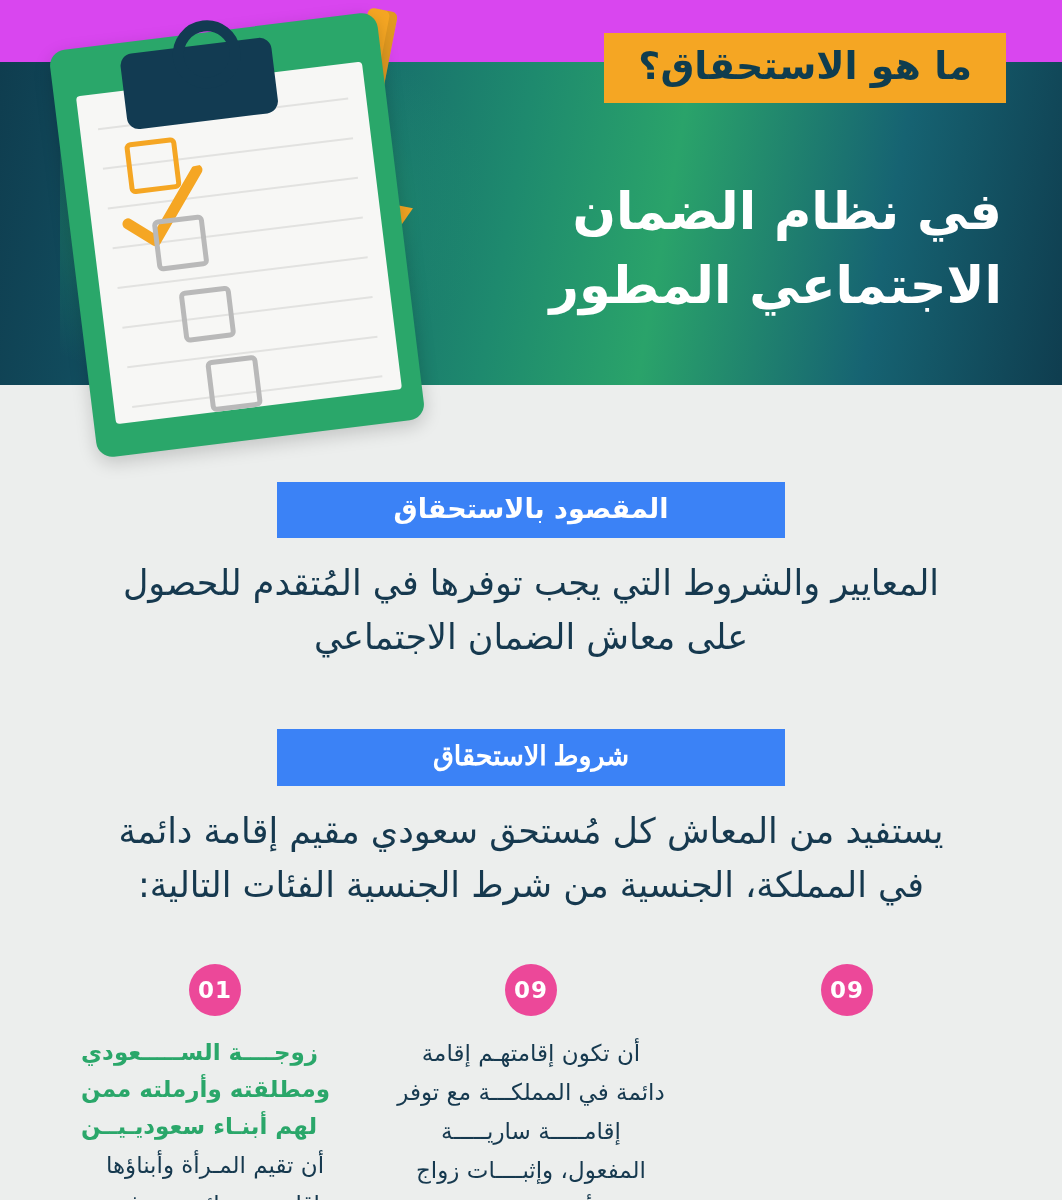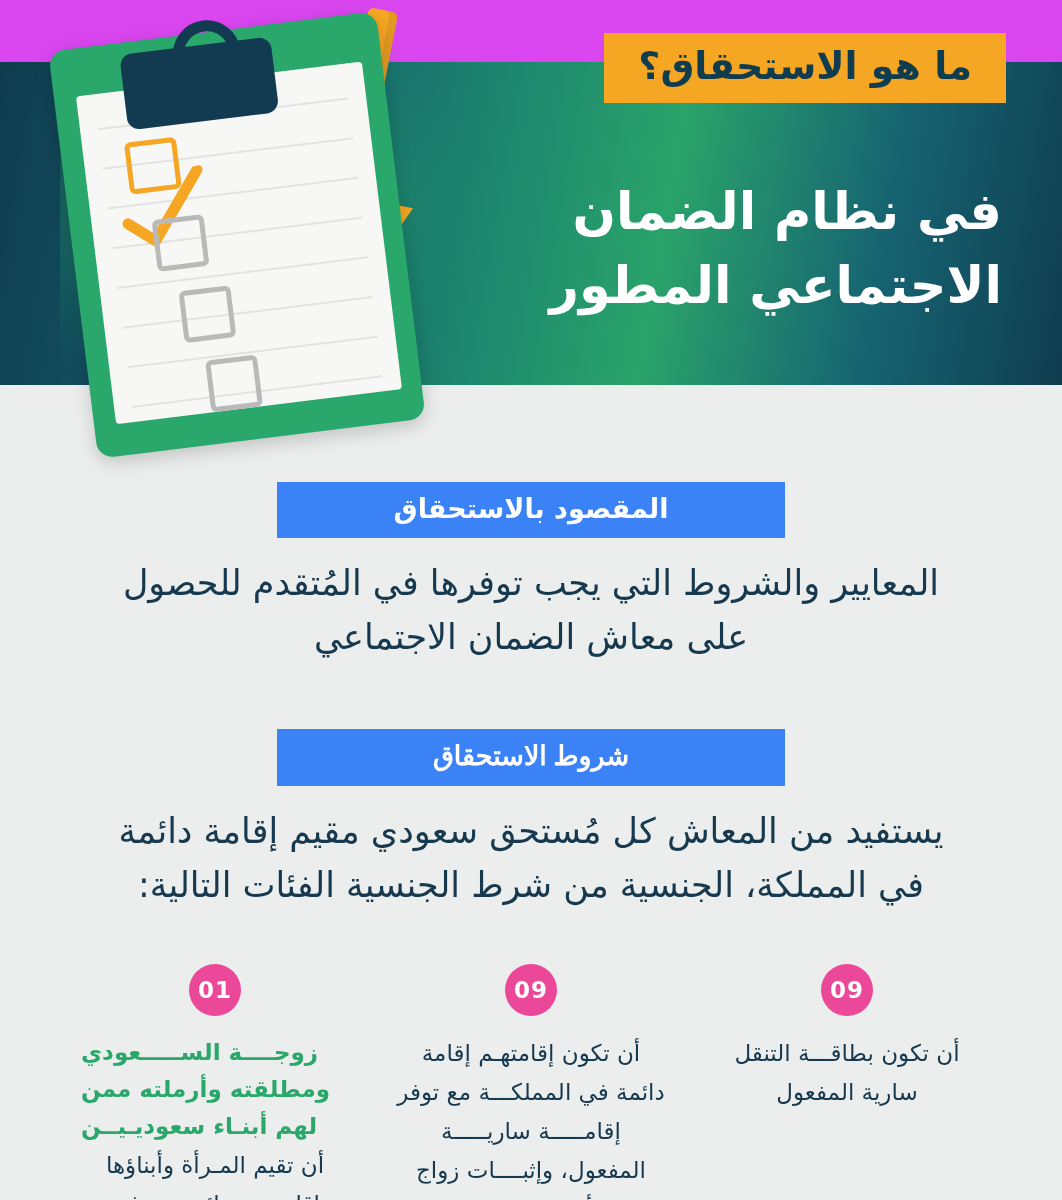--- a/index.html
+++ b/index.html
@@ -271,21 +271,20 @@
   <div class="section-bar bar1">المقصود بالاستحقاق</div>
   <div class="section-text">المعايير والشروط التي يجب توفرها في المُتقدم للحصول على معاش الضمان الاجتماعي</div>
 
   <div class="section-bar bar2">شروط الاستحقاق</div>
   <div class="section-text">يستفيد من المعاش كل مُستحق سعودي مقيم إقامة دائمة في المملكة، الجنسية من شرط الجنسية الفئات التالية:</div>
 
   <div class="cards">
 
     <div class="card card-3">
       <div class="num-circle">09</div>
-      <div class="card-text">أن تكون بطاقـــة التنقل سارية المفعول</div>
     </div>
 
     <div class="card card-2">
       <div class="num-circle">09</div>
       <div class="card-text">أن تكون إقامتهـم إقامة دائمة في المملكـــة مع توفر إقامـــــة ساريـــــة المفعول، وإثبــــات زواج المرأة بمستند رسمي</div>
     </div>
 
     <div class="card card-1">
       <div class="num-circle">01</div>
       <div class="card-title">زوجــــة الســـــعودي ومطلقته وأرملته ممن لهم أبنـاء سعوديـيــن</div>

